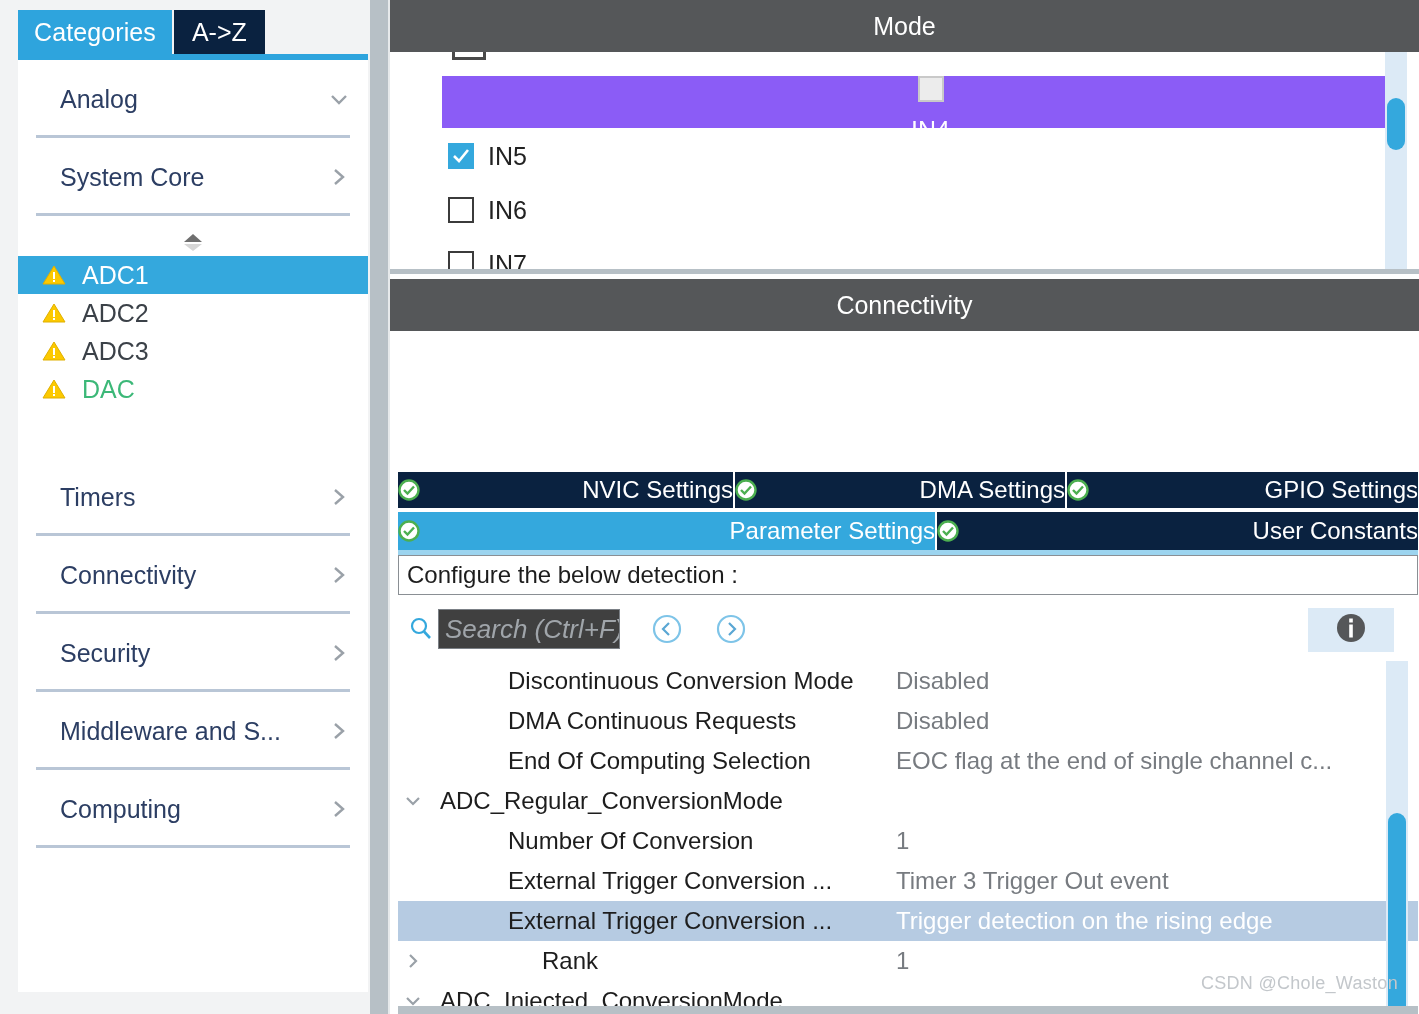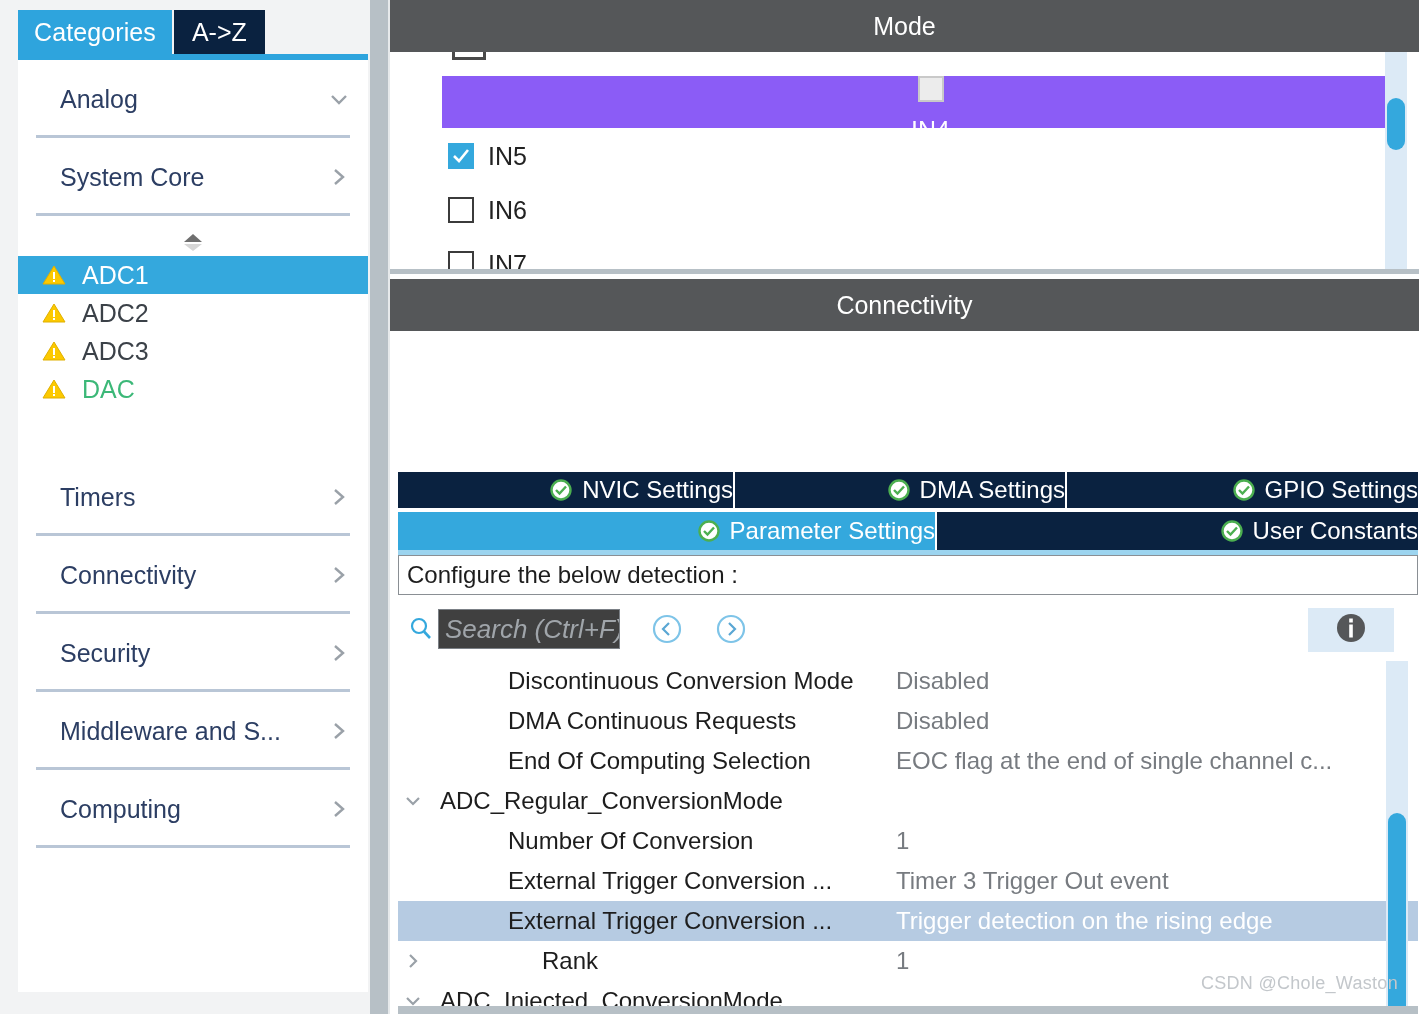--- a/index.html
+++ b/index.html
@@ -143,21 +143,21 @@
   .reset-btn {
     position: absolute; left: 24px; top: 16px; width: 294px; height: 56px;
     background: #9aa3ab; color: #ffffff; border: none;
     font-size: 25px; font-family: inherit; cursor: pointer;
   }
 
   .tabs-top { position: absolute; left: 8px; top: 141px; right: 1px; height: 36px; display: flex; gap: 2px; }
   .tabs-bot { position: absolute; left: 8px; top: 181px; right: 1px; height: 38px; display: flex; gap: 2px; border-radius: 18px; }
   .cfg-tab {
     background: #0a2240; color: #ffffff; font-size: 24px;
-    display: flex; align-items: center; justify-content: flex-end; gap: 10px;
+    display: flex; align-items: center; justify-content: space-between; gap: 10px;
     flex: 1; cursor: pointer;
   }
   .cfg-tab.active { background: #34a8dd; }
   .tabs-top .cfg-tab:nth-child(1) { flex: 0 0 335px; }
   .tabs-top .cfg-tab:nth-child(2) { flex: 0 0 330px; }
   .tabs-bot .cfg-tab:nth-child(1) { flex: 0 0 537px; }
   .ok-badge { width: 22px; height: 22px; flex: none; }
 
   .tabs-underline {
     position: absolute; left: 8px; top: 219px; right: 1px; height: 5px; background: #9cd4ef;

